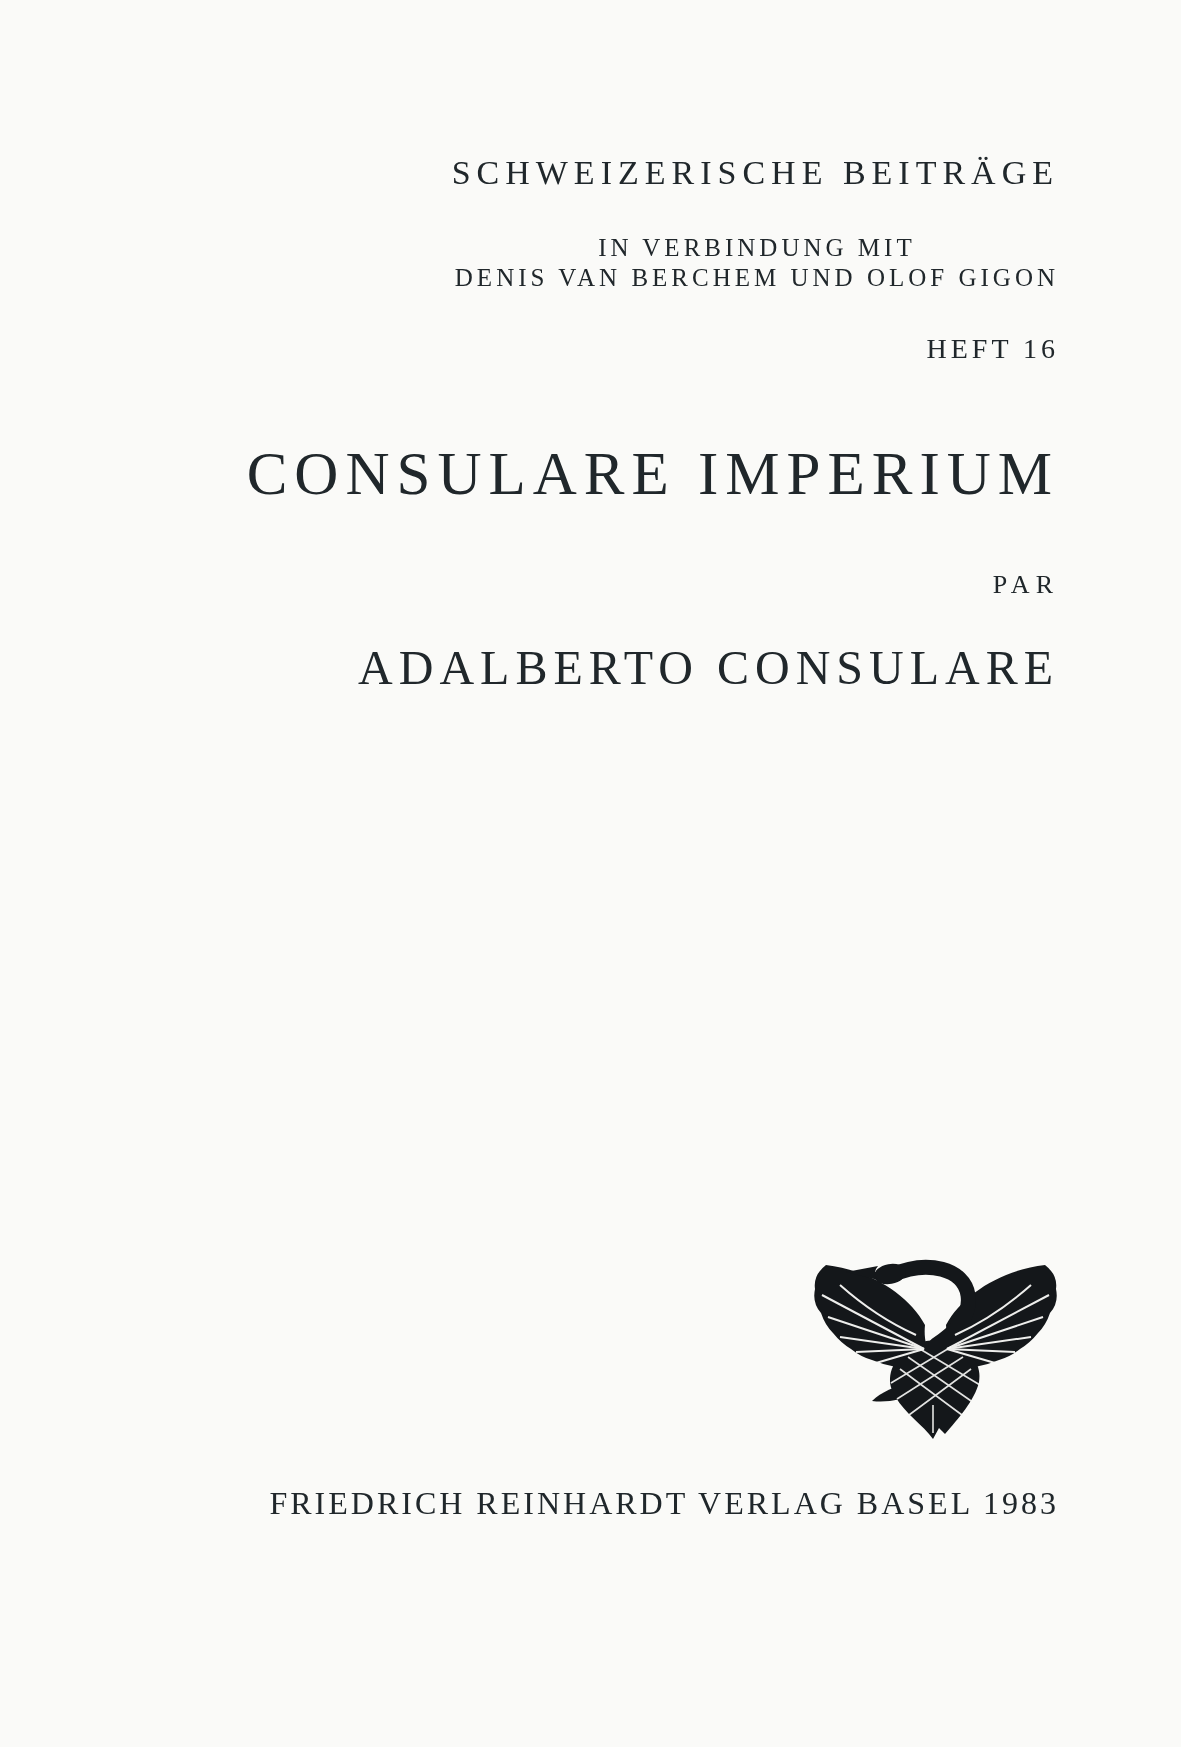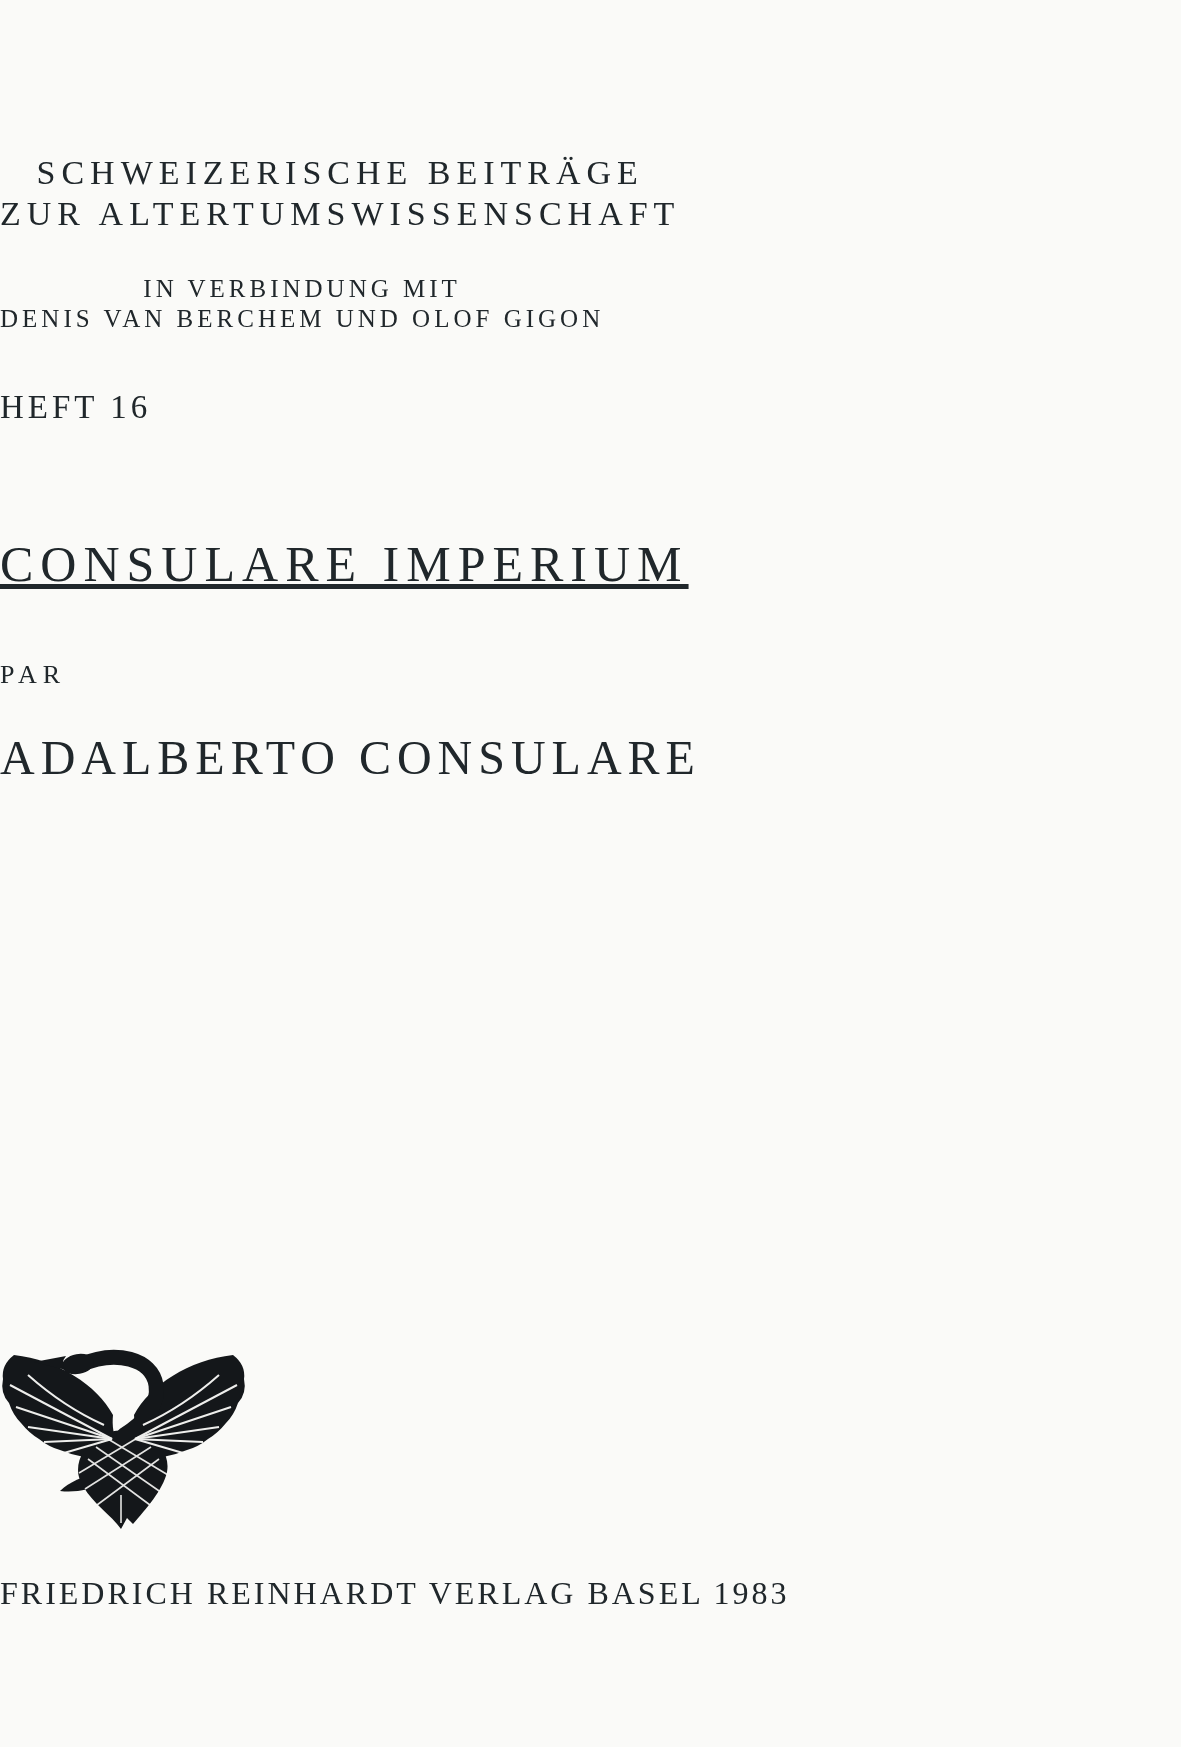--- a/index.html
+++ b/index.html
@@ -13,47 +13,46 @@
     background: #fafaf8;
     font-family: "Liberation Serif", serif;
     color: #20272b;
     overflow: hidden;
   }
   .page {
     width: 1059px;
     height: 1747px;
     display: flex;
     flex-direction: column;
-    align-items: flex-start;
+    align-items: flex-end;
     text-align: center;
     box-sizing: border-box;
   }
   .series-title {
     margin-top: 152px;
     font-size: 34px;
     letter-spacing: 6px;
     line-height: 41px;
   }
   .collab {
     margin-top: 40px;
     font-size: 25px;
     letter-spacing: 4px;
     line-height: 30px;
   }
   .heft {
-    margin-top: 55px;
-    font-size: 33px;
+    margin-top: 40px;
+    font-size: 28px;
     letter-spacing: 4px;
   }
   .main-title {
-    margin-top: 106px;
-    font-size: 50px;
+    margin-top: 77px;
+    font-size: 61px;
     letter-spacing: 7px;
     line-height: 64px;
-    text-decoration: underline;
   }
   .byline {
     margin-top: 64px;
     font-size: 26px;
     letter-spacing: 6px;
   }
   .author {
     margin-top: 40px;
     font-size: 48px;
     letter-spacing: 6px;
@@ -72,21 +71,20 @@
   }
   .t { white-space: nowrap; }
 </style>
 </head>
 <body>
 
 <div class="page">
 
   <div class="series-title">
     <div class="t">SCHWEIZERISCHE BEITRÄGE</div>
-    <div class="t">ZUR ALTERTUMSWISSENSCHAFT</div>
   </div>
 
   <div class="collab">
     <div class="t">IN VERBINDUNG MIT</div>
     <div class="t">DENIS VAN BERCHEM UND OLOF GIGON</div>
   </div>
 
   <div class="heft t">HEFT 16</div>
 
   <div class="main-title t">CONSULARE IMPERIUM</div>

